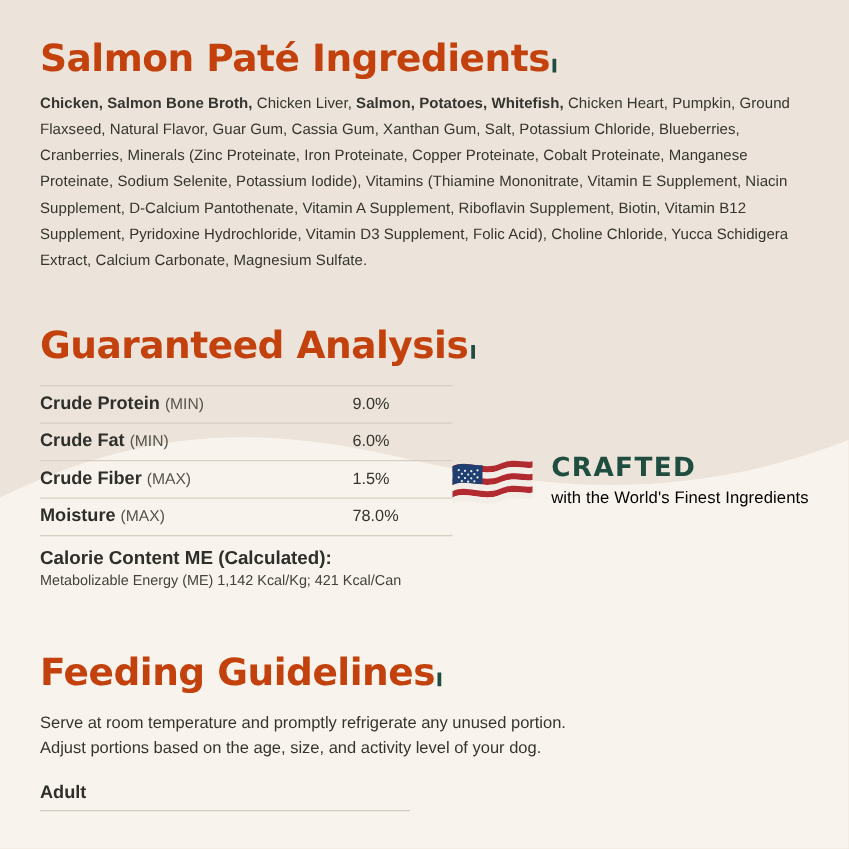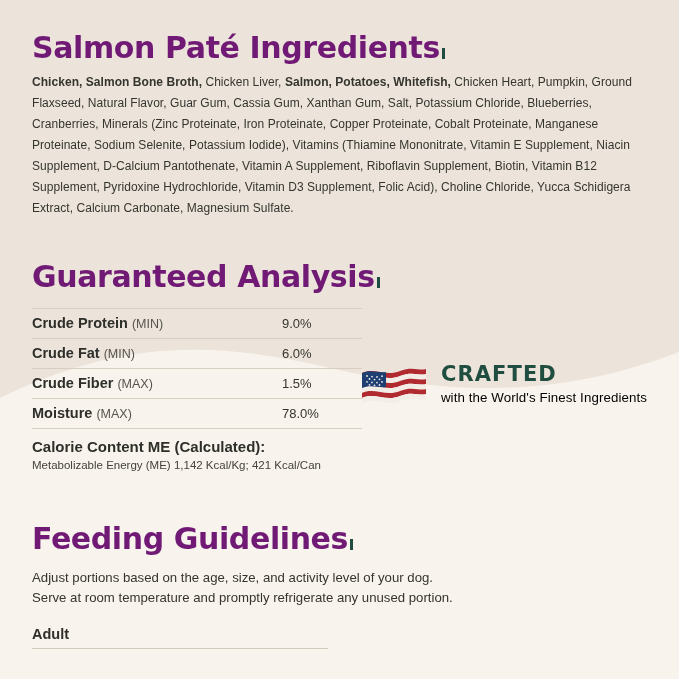--- a/index.html
+++ b/index.html
@@ -27,21 +27,21 @@
 
   .page {
     position: relative;
     z-index: 1;
     padding: 0 32px;
     box-sizing: border-box;
   }
 
   h1.section-title {
     font-family: "DejaVu Sans", sans-serif;
-    color: #701a75;
+    color: #c2410c;
     font-size: 30px;
     font-weight: bold;
     letter-spacing: -0.4px;
     margin: 0;
     padding: 0;
     display: inline-block;
     position: relative;
   }
   .title-wrap {
     position: relative;
@@ -70,21 +70,21 @@
   .ingredients-body b { font-weight: bold; }
 
   
   #analysis-section { padding-top: 28px; }
   .ga-table {
     margin-top: 14px;
     width: 330px;
   }
   .ga-row {
     display: flex;
-    align-items: flex-end;
+    align-items: flex-start;
     padding: 6px 0 7px 0;
     border-bottom: 1px solid #d8cec1;
   }
   .ga-row:first-child { border-top: 1px solid #d8cec1; }
   .ga-label {
     flex: 1;
     font-size: 14.5px;
     font-weight: bold;
     color: #2e2e2a;
   }
@@ -212,22 +212,22 @@
       <div class="calorie-title">Calorie Content ME (Calculated):</div>
       <div class="calorie-sub">Metabolizable Energy (ME) 1,142 Kcal/Kg; 421 Kcal/Can</div>
     </div>
   </section>
 
   <section id="feeding-section">
     <div class="title-wrap">
       <h1 class="section-title">Feeding Guidelines</h1><span class="title-tick"></span>
     </div>
     <div class="feeding-body">
+      <div>Serve at room temperature and promptly refrigerate any unused portion.</div>
       <div>Adjust portions based on the age, size, and activity level of your dog.</div>
-      <div>Serve at room temperature and promptly refrigerate any unused portion.</div>
     </div>
     <div class="feeding-cols">
       <div class="fcol">
         <div class="fcol-title">Adult</div>
 
       </div>
     </div>
   </section>
 
 </div>

